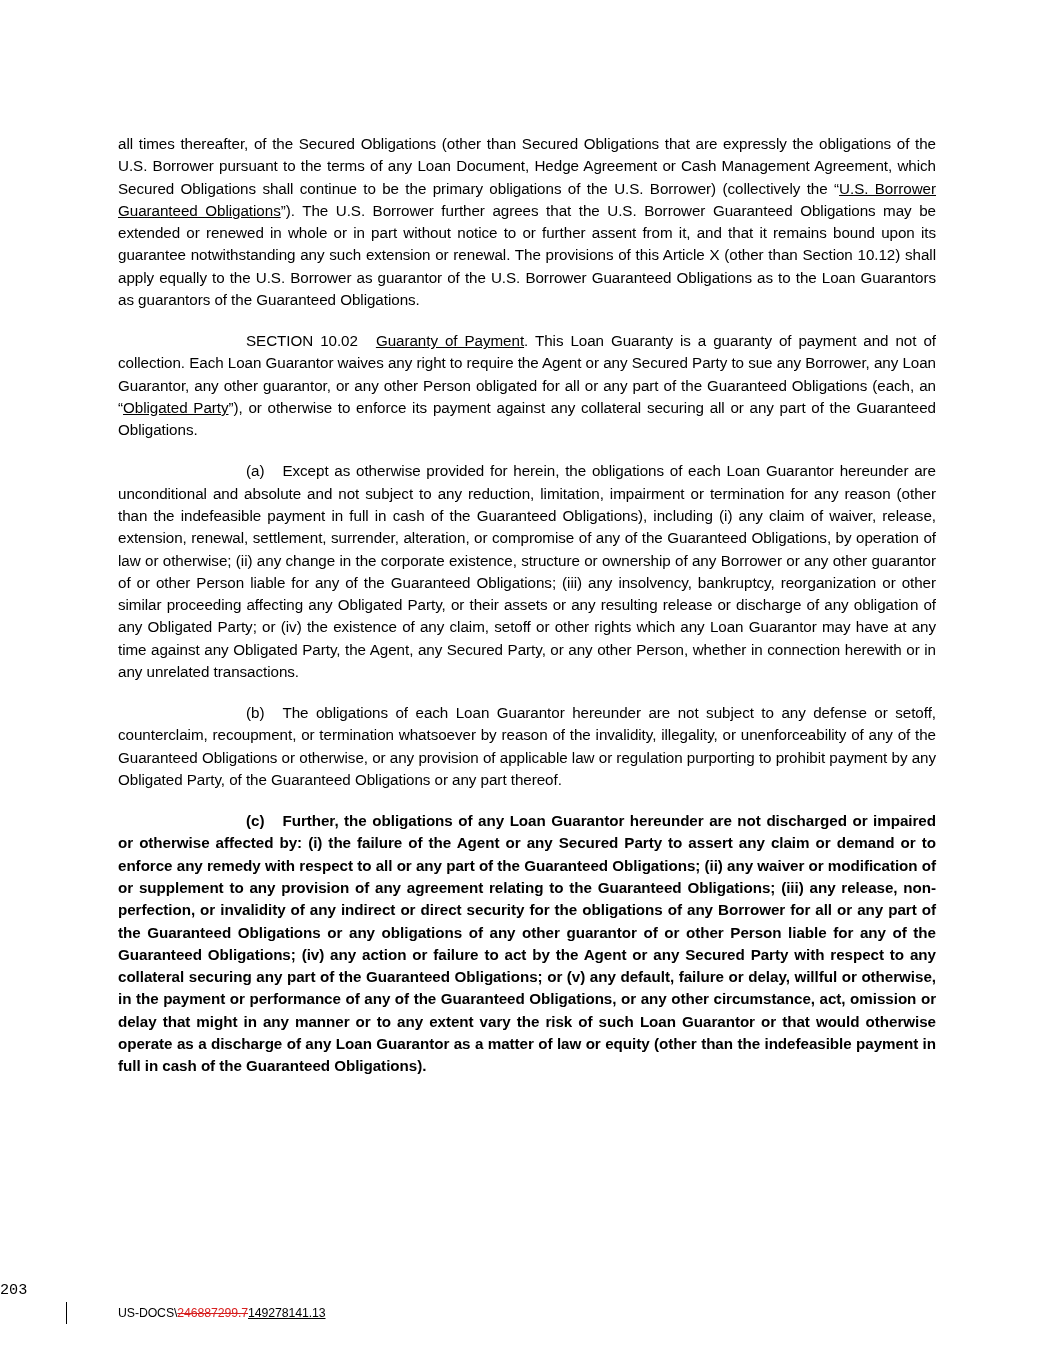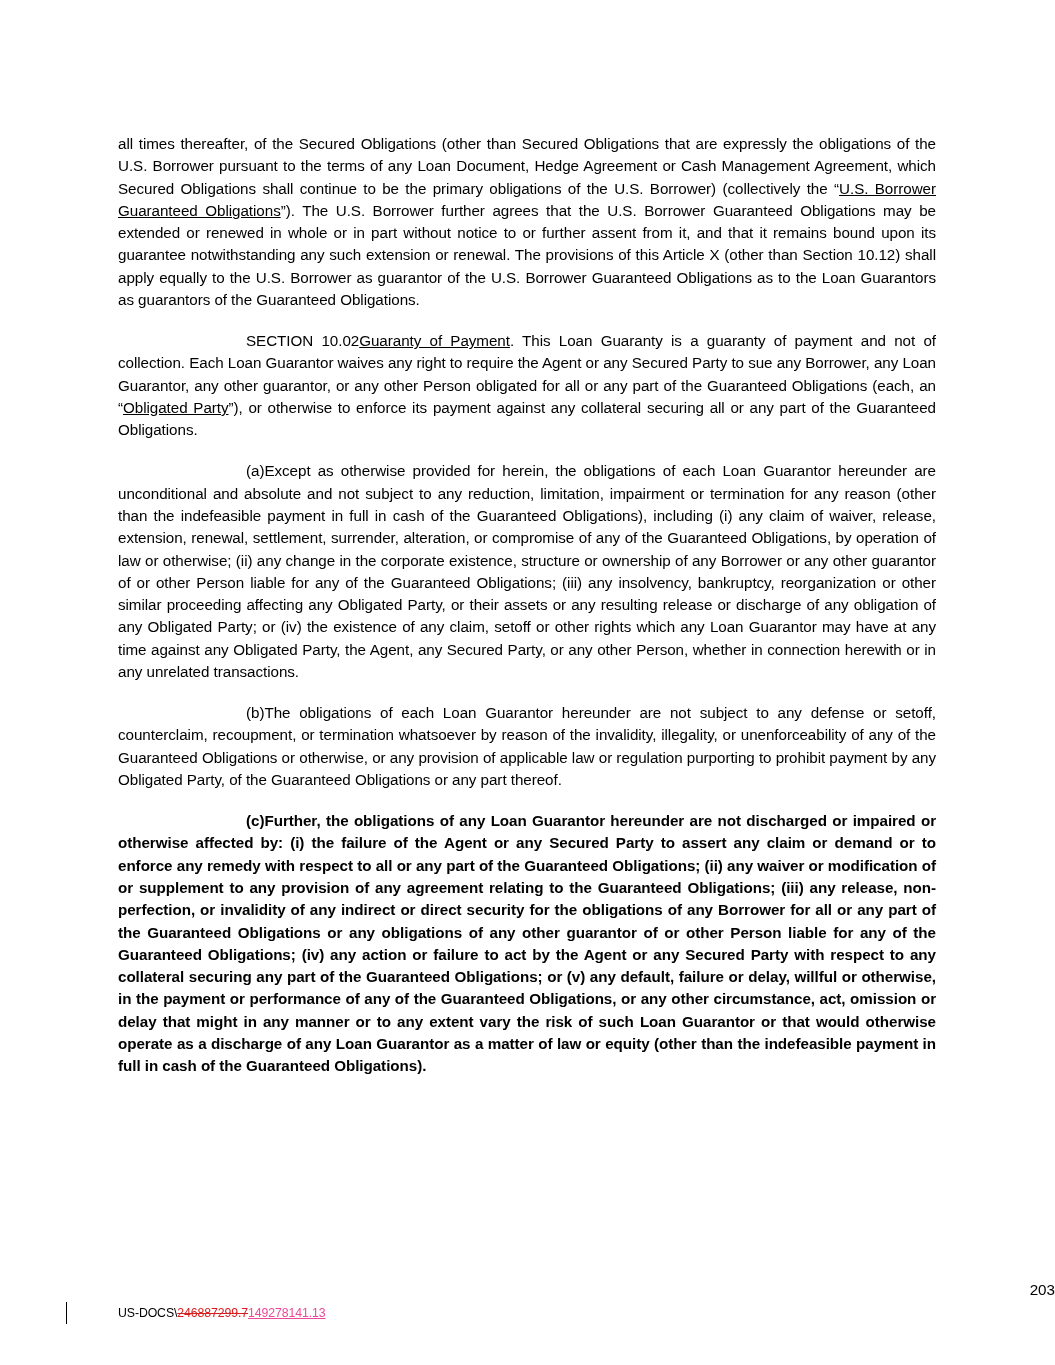--- a/index.html
+++ b/index.html
@@ -41,44 +41,45 @@
     text-indent: 128px;
   }
   p.last {
     margin-bottom: 0;
     font-weight: bold;
   }
   .u {
     text-decoration: underline;
   }
   .sec-num {
+    margin-right: 18px;
   }
   .page-number {
     position: absolute;
     left: 0;
     right: 0;
     top: 1263px;
-    text-align: right;
+    text-align: left;
     font-size: 15.2px;
-    font-family: Liberation Sans, sans-serif;
+    font-family: Liberation Mono, monospace;
   }
   .footer {
     position: absolute;
     left: 118px;
     top: 1288px;
     font-size: 12.3px;
     letter-spacing: -0.1px;
     white-space: nowrap;
   }
   .strike {
     color: #d81f1f;
     text-decoration: line-through;
   }
   .ins {
-    color: #ec4899;
+    color: #000000;
     text-decoration: underline;
   }
   .change-bar {
     position: absolute;
     left: 66px;
     top: 1284px;
     width: 1px;
     height: 22px;
     background: #000000;
   }

